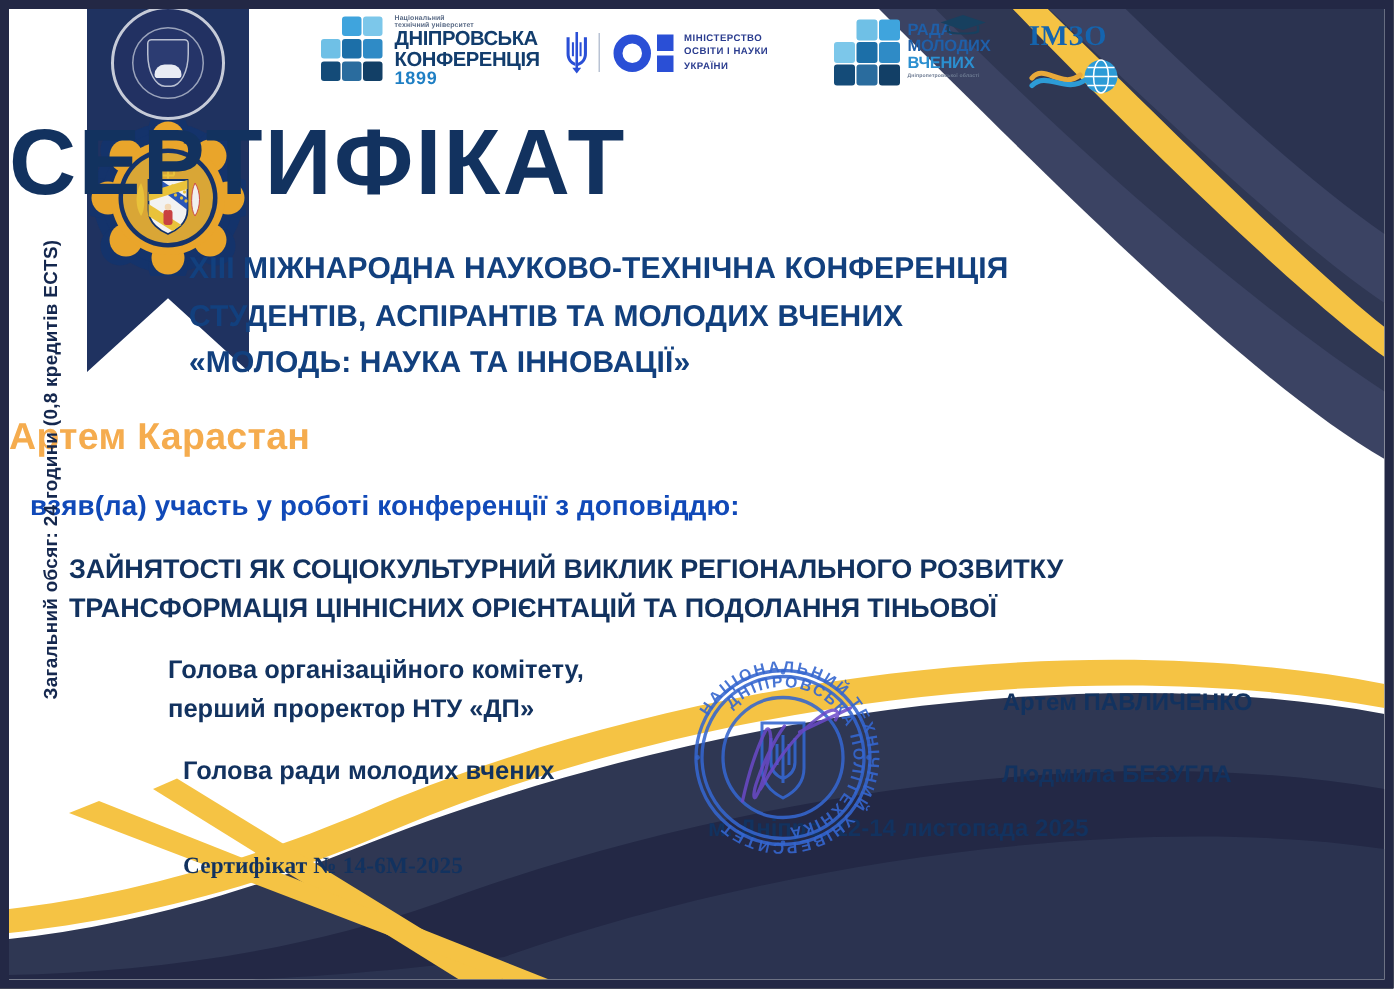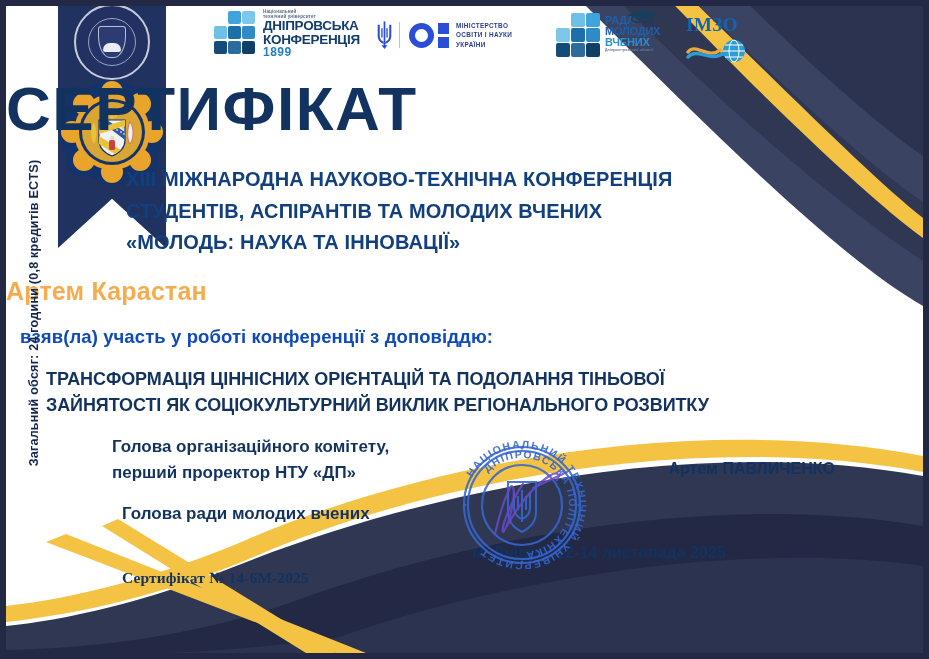--- a/index.html
+++ b/index.html
@@ -351,30 +351,31 @@
       <div>XIII МІЖНАРОДНА НАУКОВО-ТЕХНІЧНА КОНФЕРЕНЦІЯ</div>
       <div>СТУДЕНТІВ, АСПІРАНТІВ ТА МОЛОДИХ ВЧЕНИХ</div>
       <div>«МОЛОДЬ: НАУКА ТА ІННОВАЦІЇ»</div>
     </div>
 
     <div class="name">Артем Карастан</div>
 
     <div class="took-part">взяв(ла) участь у роботі конференції з доповіддю:</div>
 
     <div class="report">
+      <div>ЗАЙНЯТОСТІ ЯК СОЦІОКУЛЬТУРНИЙ ВИКЛИК РЕГІОНАЛЬНОГО РОЗВИТКУ</div>
       <div>ТРАНСФОРМАЦІЯ ЦІННІСНИХ ОРІЄНТАЦІЙ ТА ПОДОЛАННЯ ТІНЬОВОЇ</div>
-      <div>ЗАЙНЯТОСТІ ЯК СОЦІОКУЛЬТУРНИЙ ВИКЛИК РЕГІОНАЛЬНОГО РОЗВИТКУ</div>
     </div>
 
     <div class="sig sig-l1">
       <div>Голова організаційного комітету,</div>
       <div>перший проректор НТУ «ДП»</div>
     </div>
     <div class="sig sig-l2">Голова ради молодих вчених</div>
     <div class="sig sig-r1">Артем ПАВЛИЧЕНКО</div>
+    <div class="sig sig-r2">Людмила БЕЗУГЛА</div>
 
     <div class="cert-no">Сертифікат № 14-6М-2025</div>
     <div class="place">м. Дніпро, 12-14 листопада 2025</div>
 
     <div class="ects">Загальний обсяг: 24 години (0,8 кредитів ECTS)</div>
 
     <div class="stamp">
       <svg viewBox="0 0 150 150" xmlns="http://www.w3.org/2000/svg">
         <defs>
           <path id="outerArc" d="M 75,75 m -57,0 a 57,57 0 1,1 114,0 a 57,57 0 1,1 -114,0"></path>

